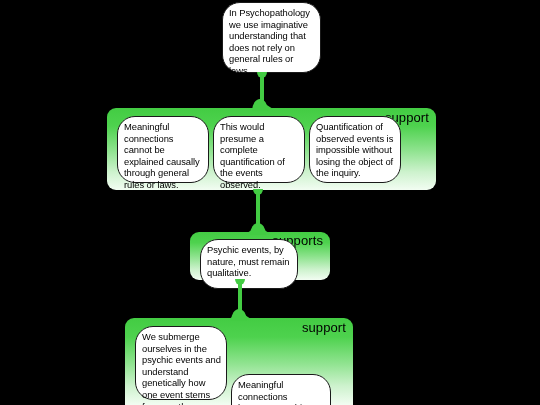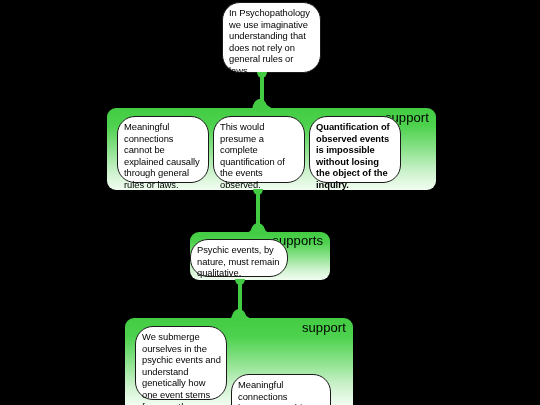--- a/index.html
+++ b/index.html
@@ -94,36 +94,36 @@
     <div class="group-label" style="right:7px; top:6px;">support</div>
 
     <div class="node" style="left:10px; top:8px; width:92px; height:67px;">
       <span>Meaningful connections cannot be explained causally through general rules or laws.</span>
     </div>
 
     <div class="node" style="left:106px; top:8px; width:92px; height:67px;">
       <span>This would presume a complete quantification of the events observed.</span>
     </div>
 
-    <div class="node" style="left:202px; top:8px; width:92px; height:67px;font-weight:bold;">
+    <div class="node" style="left:202px; top:8px; width:92px; height:67px;">
       <span>Quantification of observed events is impossible without losing the object of the inquiry.</span>
     </div>
   </div>
 
   <div>
     <div class="connector-cap" style="left:253px; top:189px;"></div>
     <div class="connector-stem" style="left:256px; top:192px; height:34px;"></div>
     <div class="connector-flare" style="left:247px; top:223px;"></div>
   </div>
 
   <div class="group" id="support-group-2" style="left:190px; top:232px; width:140px; height:48px;">
     <div class="group-bump" style="left:60px;"></div>
     <div class="group-label" style="right:7px; top:5px;">supports</div>
 
-    <div class="node" style="left:0; top:7px; width:98px; height:38px;">
+    <div class="node" style="left:10px; top:7px; width:98px; height:50px;">
       <span>Psychic events, by nature, must remain qualitative.</span>
     </div>
   </div>
 
   <div>
     <div class="connector-cap" style="left:235px; top:279px;"></div>
     <div class="connector-stem" style="left:238px; top:282px; height:29px;"></div>
     <div class="connector-flare" style="left:229px; top:309px;"></div>
   </div>
 

